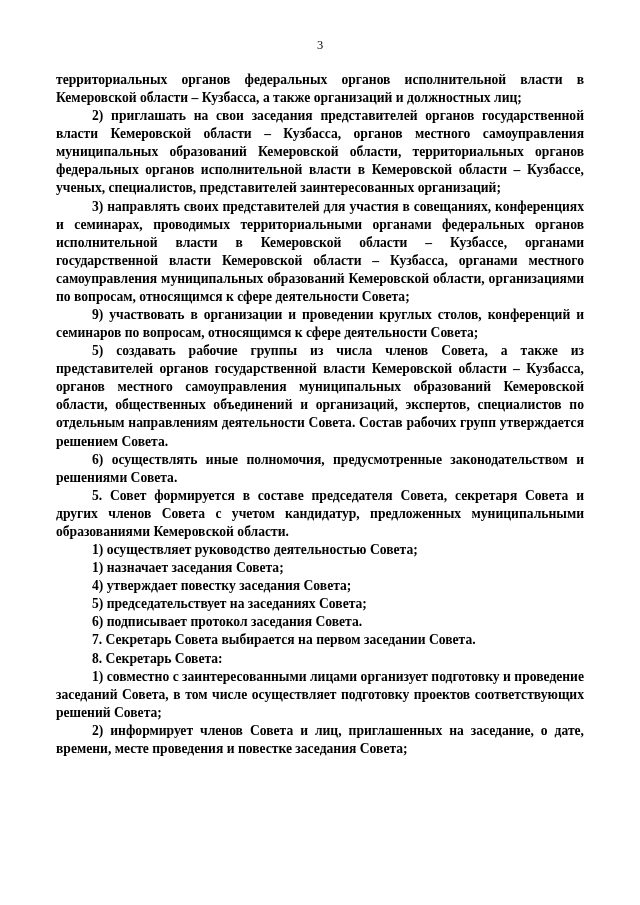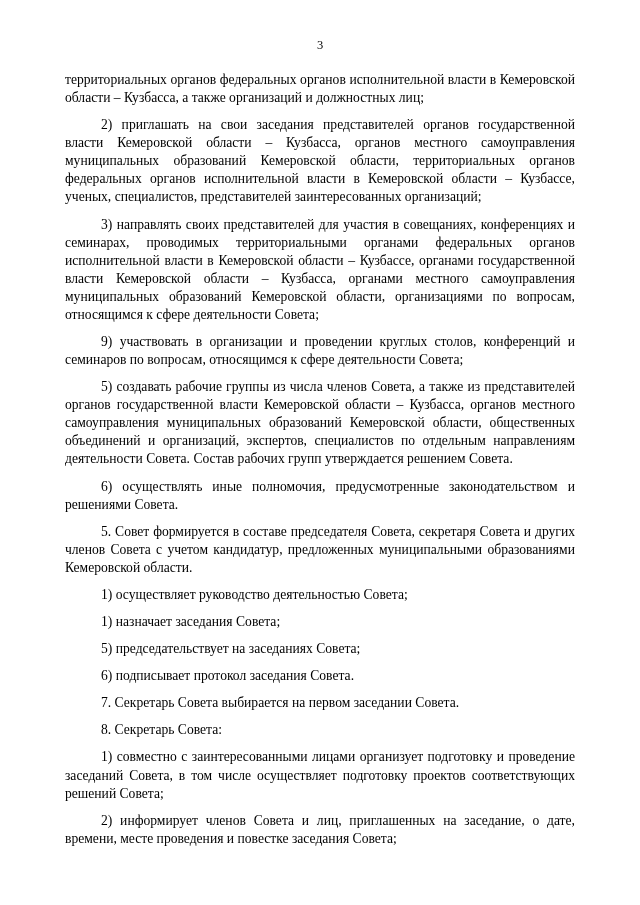--- a/index.html
+++ b/index.html
@@ -29,22 +29,23 @@
   }
   .body-text {
     font-size: 13.6px;
     line-height: 1.33;
     text-align: justify;
     text-justify: inter-word;
     -webkit-hyphens: none;
     hyphens: none;
   }
   .body-text p {
-    margin: 9px;
+    margin: 0;
     text-indent: 0;
+    font-weight: bold;
   }
   .body-text p.indent {
     text-indent: 36px;
   }
   
 </style>
 </head>
 <body>
 
 <div class="page">
@@ -54,20 +55,21 @@
   <div class="body-text">
     <p>территориальных органов федеральных органов исполнительной власти в Кемеровской области – Кузбасса, а также организаций и должностных лиц;</p>
     <p class="indent">2) приглашать на свои заседания представителей органов государственной власти Кемеровской области – Кузбасса, органов местного самоуправления муниципальных образований Кемеровской области, территориальных органов федеральных органов исполнительной власти в Кемеровской области – Кузбассе, ученых, специалистов, представителей заинтересованных организаций;</p>
     <p class="indent">3) направлять своих представителей для участия в совещаниях, конференциях и семинарах, проводимых территориальными органами федеральных органов исполнительной власти в Кемеровской области – Кузбассе, органами государственной власти Кемеровской области – Кузбасса, органами местного самоуправления муниципальных образований Кемеровской области, организациями по вопросам, относящимся к сфере деятельности Совета;</p>
     <p class="indent">9) участвовать в организации и проведении круглых столов, конференций и семинаров по вопросам, относящимся к сфере деятельности Совета;</p>
     <p class="indent">5) создавать рабочие группы из числа членов Совета, а также из представителей органов государственной власти Кемеровской области – Кузбасса, органов местного самоуправления муниципальных образований Кемеровской области, общественных объединений и организаций, экспертов, специалистов по отдельным направлениям деятельности Совета. Состав рабочих групп утверждается решением Совета.</p>
     <p class="indent">6) осуществлять иные полномочия, предусмотренные законодательством и решениями Совета.</p>
     <p class="indent">5. Совет формируется в составе председателя Совета, секретаря Совета и других членов Совета с учетом кандидатур, предложенных муниципальными образованиями Кемеровской области.</p>
     <p class="indent">1) осуществляет руководство деятельностью Совета;</p>
     <p class="indent">1) назначает заседания Совета;</p>
+    <p class="indent">4) утверждает повестку заседания Совета;</p>
     <p class="indent">5) председательствует на заседаниях Совета;</p>
     <p class="indent">6) подписывает протокол заседания Совета.</p>
     <p class="indent">7. Секретарь Совета выбирается на первом заседании Совета.</p>
     <p class="indent">8. Секретарь Совета:</p>
     <p class="indent">1) совместно с заинтересованными лицами организует подготовку и проведение заседаний Совета, в том числе осуществляет подготовку проектов соответствующих решений Совета;</p>
     <p class="indent">2) информирует членов Совета и лиц, приглашенных на заседание, о дате, времени, месте проведения и повестке заседания Совета;</p>
   </div>
 
 </div>
 

